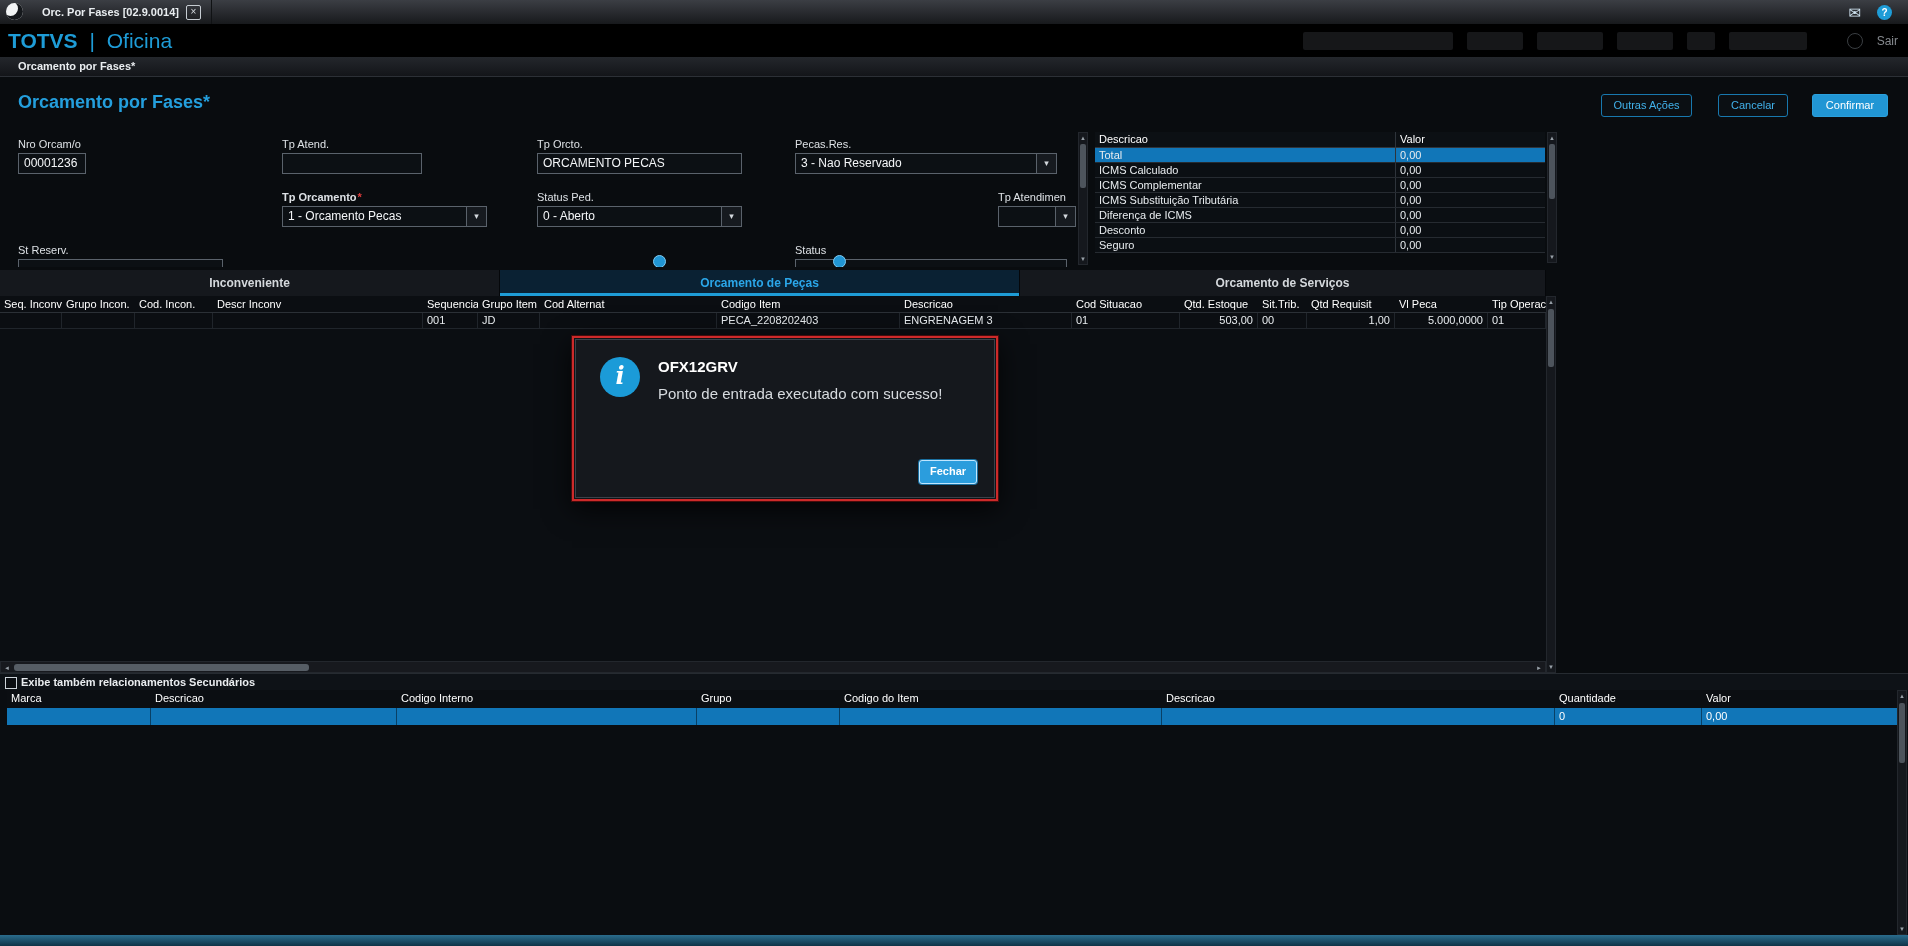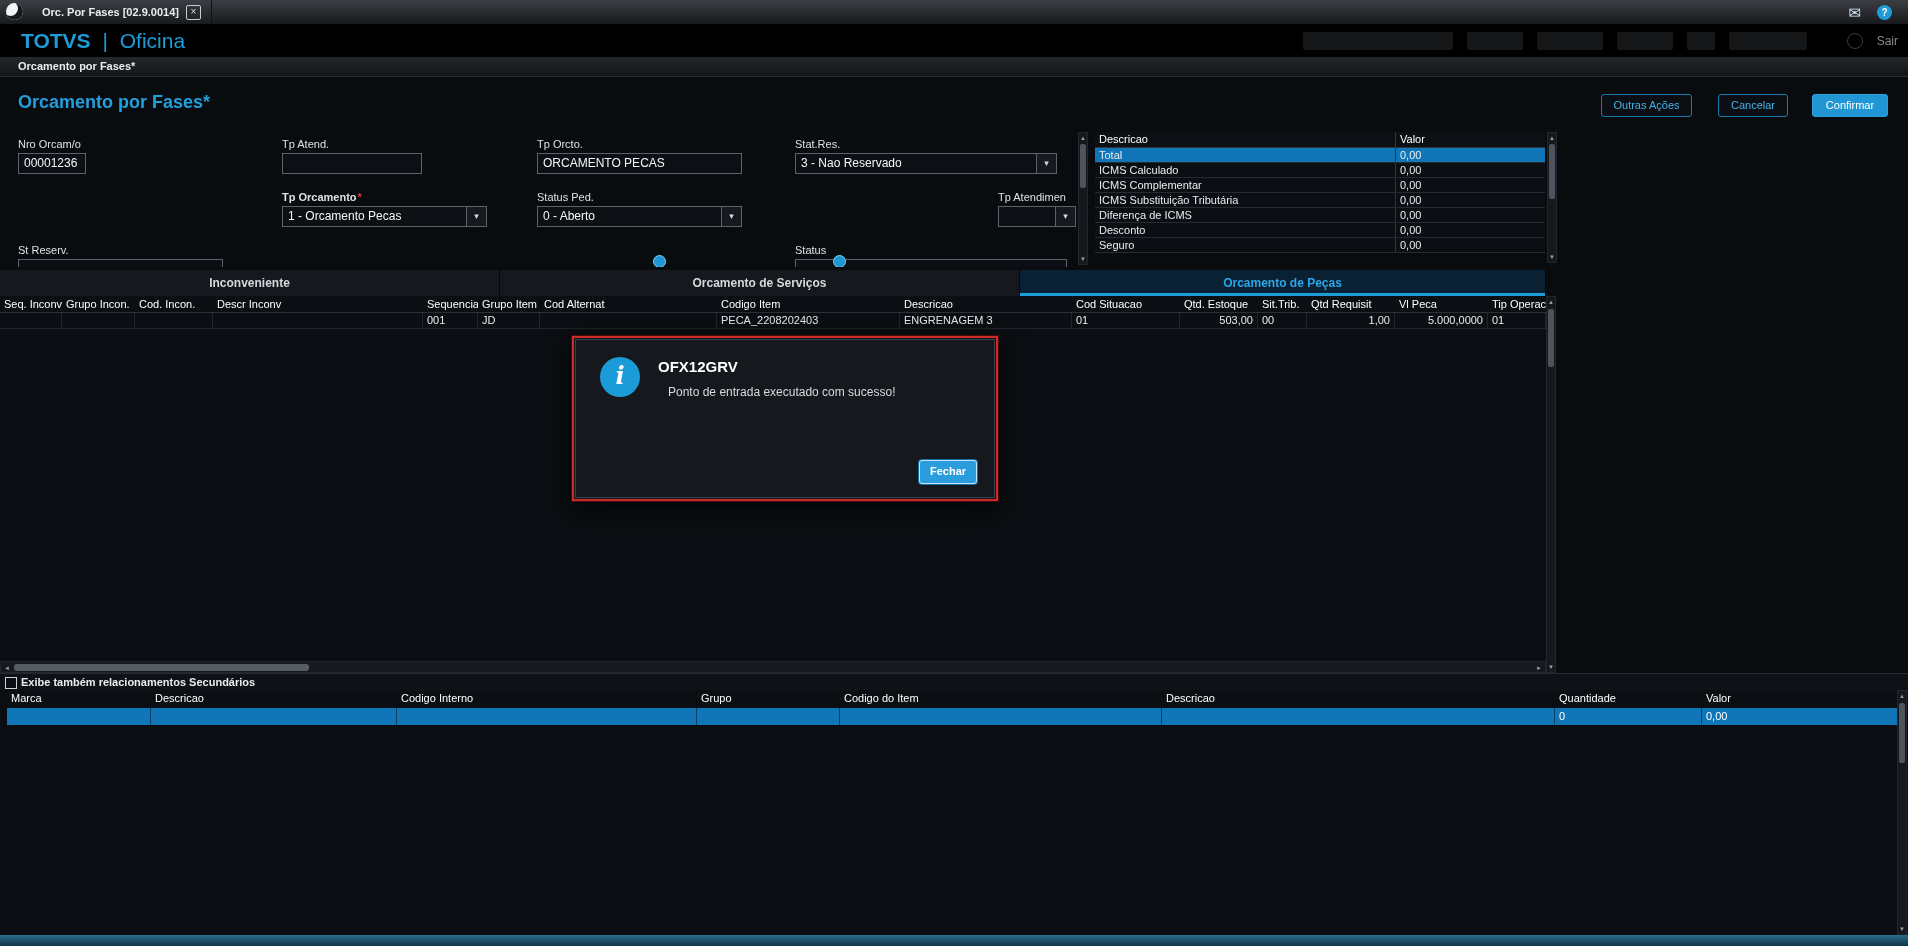--- a/index.html
+++ b/index.html
@@ -11,21 +11,21 @@
   #logo{position:absolute;left:6px;top:3px;width:17px;height:17px;border-radius:50%;background:#f2f4f5;box-shadow:inset -4px -3px 0 1px #15181c}
   #wintab{position:absolute;left:32px;top:0;height:24px;display:flex;align-items:center;gap:7px;padding:0 10px;border-right:1px solid #101214}
   #wintab .t{font-size:11px;font-weight:bold;color:#e9edf0;white-space:nowrap}
   #wintab .x{width:13px;height:13px;border:1px solid #c6ccd2;border-radius:2px;color:#d7dce1;font-size:10px;line-height:11px;text-align:center}
   #top-icons{position:absolute;right:16px;top:0;height:24px;display:flex;align-items:center;gap:16px}
   .mailic{color:#cfe3f0;font-size:15px;line-height:15px}
   .helpic{width:15px;height:15px;border-radius:50%;background:#1e9cd7;color:#fff;font-size:10px;font-weight:bold;text-align:center;line-height:15px}
 
   
   #appheader{left:0;top:24px;width:1908px;height:33px;background:#000;display:flex;align-items:center}
-  #brand{padding-left:21px;font-size:21px;color:#1e9cd7;white-space:nowrap}
+  #brand{padding-left:8px;font-size:21px;color:#1e9cd7;white-space:nowrap}
   #brand .b{font-weight:bold}
   #brand .d{padding:0 6px;font-weight:300;color:#1e9cd7}
   #brand .a{font-weight:400}
   #hdr-right{margin-left:auto;display:flex;align-items:center;gap:14px;padding-right:10px}
   .redacted{height:18px;background:#161719;border-radius:2px}
   .usr{width:14px;height:14px;border-radius:50%;border:1px solid #3a3e42;margin-left:26px}
   #sair{font-size:12px;color:#85898e}
 
   
   #breadcrumb{left:0;top:57px;width:1908px;height:19px;background:linear-gradient(#24272c,#131519);border-bottom:1px solid #2c3036}
@@ -108,21 +108,21 @@
 
   
   #bottom-region{left:0;top:690px;width:1908px;height:245px;background:#0a0d11}
   #bottom-strip{left:0;top:935px;width:1908px;height:11px;background:linear-gradient(#2a6c8d,#0f3347)}
 
   
   #dialog{left:572px;top:336px;width:422px;height:161px;border:2px solid #cd2a2a;background:#101317;box-shadow:0 0 0 1px #470b0b,0 8px 26px rgba(0,0,0,.8);z-index:50}
   #dialog .inner{position:absolute;left:1px;top:1px;right:1px;bottom:1px;border:1px solid #3c424a;background:#15181d}
   #dialog .info{position:absolute;left:24px;top:17px;width:40px;height:40px;border-radius:50%;background:#1b9bd8;color:#fff;text-align:center;font-family:"DejaVu Serif",serif;font-style:italic;font-weight:bold;font-size:24px;line-height:38px}
   #dialog .ttl{position:absolute;left:82px;top:18px;font-size:15px;font-weight:bold;color:#fff}
-  #dialog .msg{position:absolute;left:92px;top:45px;font-size:12px;color:#d7dbdf}
+  #dialog .msg{position:absolute;left:82px;top:45px;font-size:15px;color:#d7dbdf}
   #dialog .fechar{position:absolute;right:17px;bottom:13px;width:56px;height:22px;background:#2b9ddd;border:1px solid #bfe6ff;border-radius:3px;color:#fff;font-size:11px;font-weight:bold;text-align:center;line-height:20px;box-shadow:0 0 0 1px #1b6f9f;cursor:pointer}
 </style>
 </head>
 <body>
 
 <div id="topbar" class="abs">
   <div id="logo"></div>
   <div id="wintab">
     <span class="t">Orc. Por Fases [02.9.0014]</span>
     <span class="x">×</span>
@@ -168,21 +168,21 @@
   </div>
   <div class="field" style="left:282px;top:8px">
     <div class="lbl">Tp Atend.</div>
     <div class="inp" style="width:140px"><span></span></div>
   </div>
   <div class="field" style="left:537px;top:8px">
     <div class="lbl">Tp Orcto.</div>
     <div class="inp" style="width:205px"><span>ORCAMENTO PECAS</span></div>
   </div>
   <div class="field" style="left:795px;top:8px">
-    <div class="lbl">Stat.Res.</div>
+    <div class="lbl">Pecas.Res.</div>
     <div class="inp sel" style="width:262px">
       <span>3 - Nao Reservado</span>
       <span class="chev">▾</span>
     </div>
   </div>
 
   <div class="field" style="left:282px;top:61px">
     <div class="lbl"><b>Tp Orcamento</b><span class="req">*</span></div>
     <div class="inp sel" style="width:205px">
       <span>1 - Orcamento Pecas</span>
@@ -259,22 +259,22 @@
   </div>
 <div class="sbv" style="left:1547px;top:132px;height:131px">
   <div class="arr up">▲</div>
   <div class="thumb" style="top:11px;height:55px"></div>
   <div class="arr down">▼</div>
 </div>
 
 <div id="main-region" class="abs"></div>
 <div id="tabs" class="abs">
   <div class="tab"><span>Inconveniente</span></div>
+  <div class="tab active"><span>Orcamento de Peças</span></div>
   <div class="tab"><span>Orcamento de Serviços</span></div>
-  <div class="tab active"><span>Orcamento de Peças</span></div>
 </div>
 <div id="parts" class="tbl parts abs" style="left:0;top:296px;width:1546px">
     <div class="tr head">
       <div class="cell th">Seq. Inconv.</div>
       <div class="cell th">Grupo Incon.</div>
       <div class="cell th">Cod. Incon.</div>
       <div class="cell th">Descr Inconv</div>
       <div class="cell th">Sequencia</div>
       <div class="cell th">Grupo Item</div>
       <div class="cell th">Cod Alternat</div>

